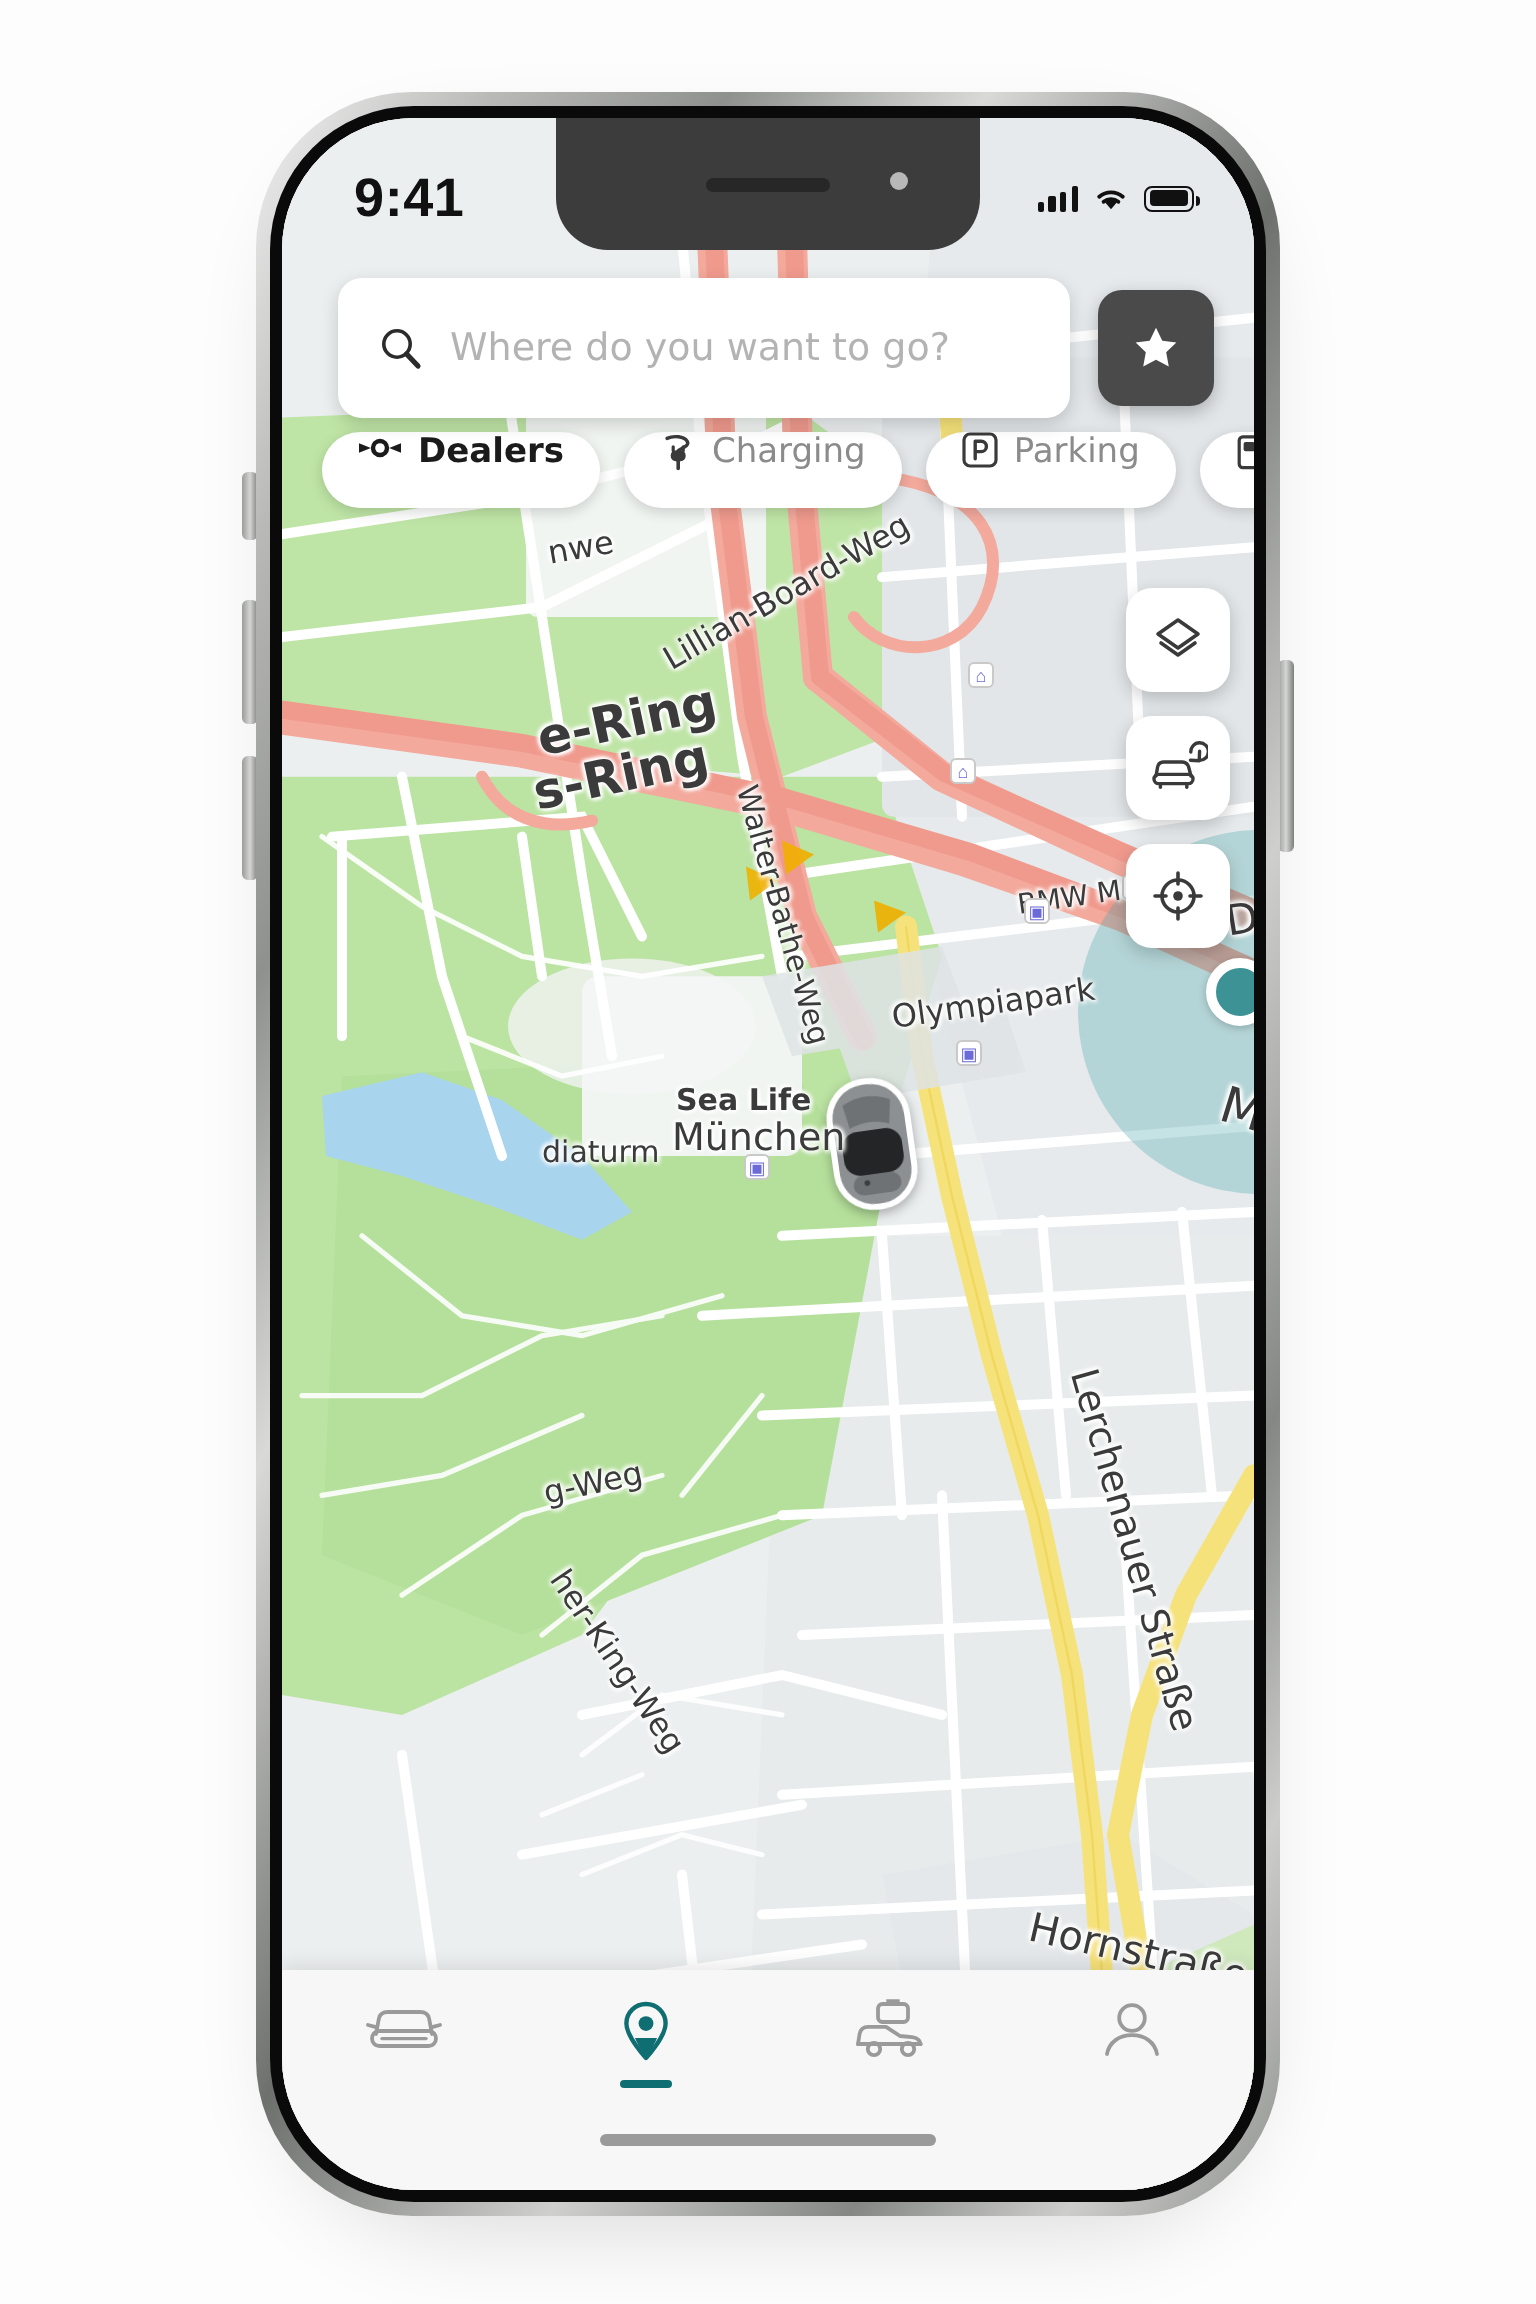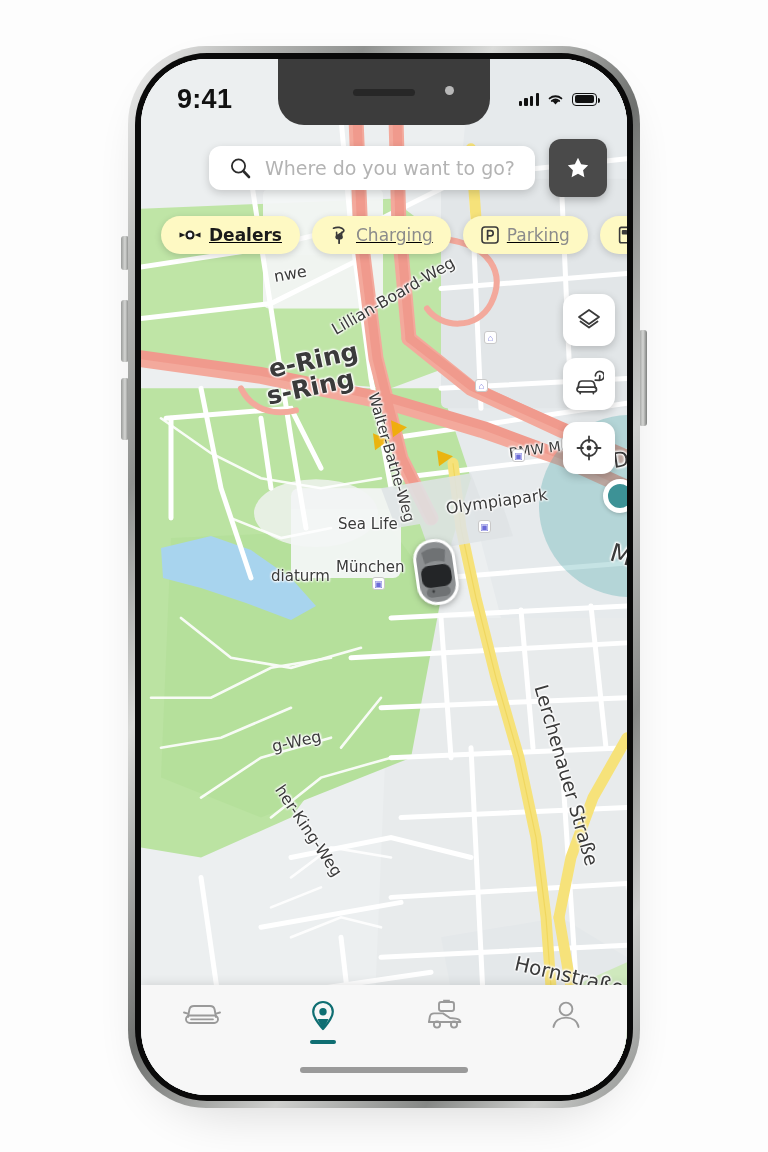--- a/index.html
+++ b/index.html
@@ -124,46 +124,45 @@
     filter: drop-shadow(0 2px 3px rgba(0,0,0,.3));
   }
 
   
   .searchrow {
     position: absolute; left: 28px; right: 20px; top: 80px;
     display: flex; align-items: center; gap: 14px;
     z-index: 30;
   }
   .searchbar {
-    flex: 1; height: 44px;
+    flex: 1; height: 70px;
     background: #fff; border-radius: 12px;
     box-shadow: 0 3px 9px rgba(0,0,0,.17);
     display: flex; align-items: center; gap: 14px;
     padding: 0 20px;
-    margin-left: 40px;
   }
   .search-input-text { font-size: 19px; color: #b3b3b3; font-family: "DejaVu Sans", sans-serif; }
   .fav-btn {
     width: 58px; height: 58px; border-radius: 12px;
     background: #4a4a4a; color: #fff;
     display: flex; align-items: center; justify-content: center;
     box-shadow: 0 3px 9px rgba(0,0,0,.25);
   }
 
   
   .chips {
     position: absolute; left: 20px; right: 0; top: 157px;
     display: flex; gap: 12px; align-items: center;
     z-index: 28;
   }
   .chip {
-    height: 38px; border-radius: 19px; background: #fef9c3;
+    height: 38px; border-radius: 19px; background: #ffffff;
     box-shadow: 0 2px 7px rgba(0,0,0,.16);
-    display: flex; align-items: center; gap: 8px;
-    padding: 0 18px; flex: none; text-decoration: underline;
+    display: flex; align-items: flex-start; gap: 8px;
+    padding: 0 18px; flex: none;
   }
   .chip .lbl { font-size: 17px; color: #8b8b8b; font-family: "DejaVu Sans", sans-serif; white-space: nowrap; }
   .chip.active .lbl { color: #1b1b1b; font-weight: bold; }
 
   
   .mapctrls {
     position: absolute; right: 12px; top: 235px;
     display: flex; flex-direction: column; gap: 12px;
     z-index: 28;
   }
@@ -343,22 +342,22 @@
           <circle cx="18" cy="54" r="1.4" fill="#3a3c3e"></circle>
         </svg>
       </div>
 
       <div id="label-layer">
               <div class="map-label" style="left: 128px; top: 296px; font-size: 25px; font-weight: bold; transform: rotate(-12deg); transform-origin: left center;">e-Ring</div>
               <div class="map-label" style="left: 126px; top: 323px; font-size: 25px; font-weight: bold; transform: rotate(-12deg); transform-origin: left center;">s-Ring</div>
               <div class="map-label" style="left: 192px; top: 262px; font-size: 16px; font-weight: normal; transform: rotate(-30deg); transform-origin: left center;">Lillian-Board-Weg</div>
               <div class="map-label" style="left: 232px; top: 325px; font-size: 15px; font-weight: normal; transform: rotate(74deg); transform-origin: left center;">Walter-Bathe-Weg</div>
               <div class="map-label" style="left: 305px; top: 440px; font-size: 16px; font-weight: normal; transform: rotate(-8deg); transform-origin: left center;">Olympiapark</div>
-              <div class="map-label" style="left: 197px; top: 456px; font-size: 15px; font-weight: normal; transform: rotate(0deg); transform-origin: left center;">Sea Life</div>
-              <div class="map-label" style="left: 195px; top: 499px; font-size: 15px; font-weight: normal; transform: rotate(0deg); transform-origin: left center; text-align: center;">München</div>
+              <div class="map-label" style="left: 197px; top: 482px; font-size: 15px; font-weight: bold; transform: rotate(0deg); transform-origin: left center;">Sea Life</div>
+              <div class="map-label" style="left: 195px; top: 499px; font-size: 19px; font-weight: normal; transform: rotate(0deg); transform-origin: left center; text-align: center;">München</div>
               <div class="map-label" style="left: 130px; top: 508px; font-size: 15px; font-weight: normal; transform: rotate(0deg); transform-origin: left center;">diaturm</div>
               <div class="map-label" style="left: 368px; top: 386px; font-size: 14px; font-weight: normal; transform: rotate(-8deg); transform-origin: left center;">BMW Museum</div>
               <div class="map-label" style="left: 472px; top: 390px; font-size: 21px; font-weight: normal; transform: rotate(-9deg); transform-origin: left center;">Dostlerstraße</div>
               <div class="map-label" style="left: 470px; top: 478px; font-size: 25px; font-weight: normal; transform: rotate(17deg); transform-origin: left center;">Mittlerer Ring</div>
               <div class="map-label" style="left: 133px; top: 208px; font-size: 16px; font-weight: normal; transform: rotate(-10deg); transform-origin: left center;">nwe</div>
               <div class="map-label" style="left: 400px; top: 615px; font-size: 19px; font-weight: normal; transform: rotate(74deg); transform-origin: left center;">Lerchenauer Straße</div>
               <div class="map-label" style="left: 492px; top: 810px; font-size: 19px; font-weight: normal; transform: rotate(74deg); transform-origin: left center;">Schleißheimer Straße</div>
               <div class="map-label" style="left: 374px; top: 892px; font-size: 20px; font-weight: normal; transform: rotate(13deg); transform-origin: left center;">Hornstraße</div>
               <div class="map-label" style="left: 333px; top: 930px; font-size: 17px; font-weight: normal; transform: rotate(78deg); transform-origin: left center;">Winze</div>
               <div class="map-label" style="left: 131px; top: 678px; font-size: 16px; font-weight: normal; transform: rotate(-12deg); transform-origin: left center;">g-Weg</div>

